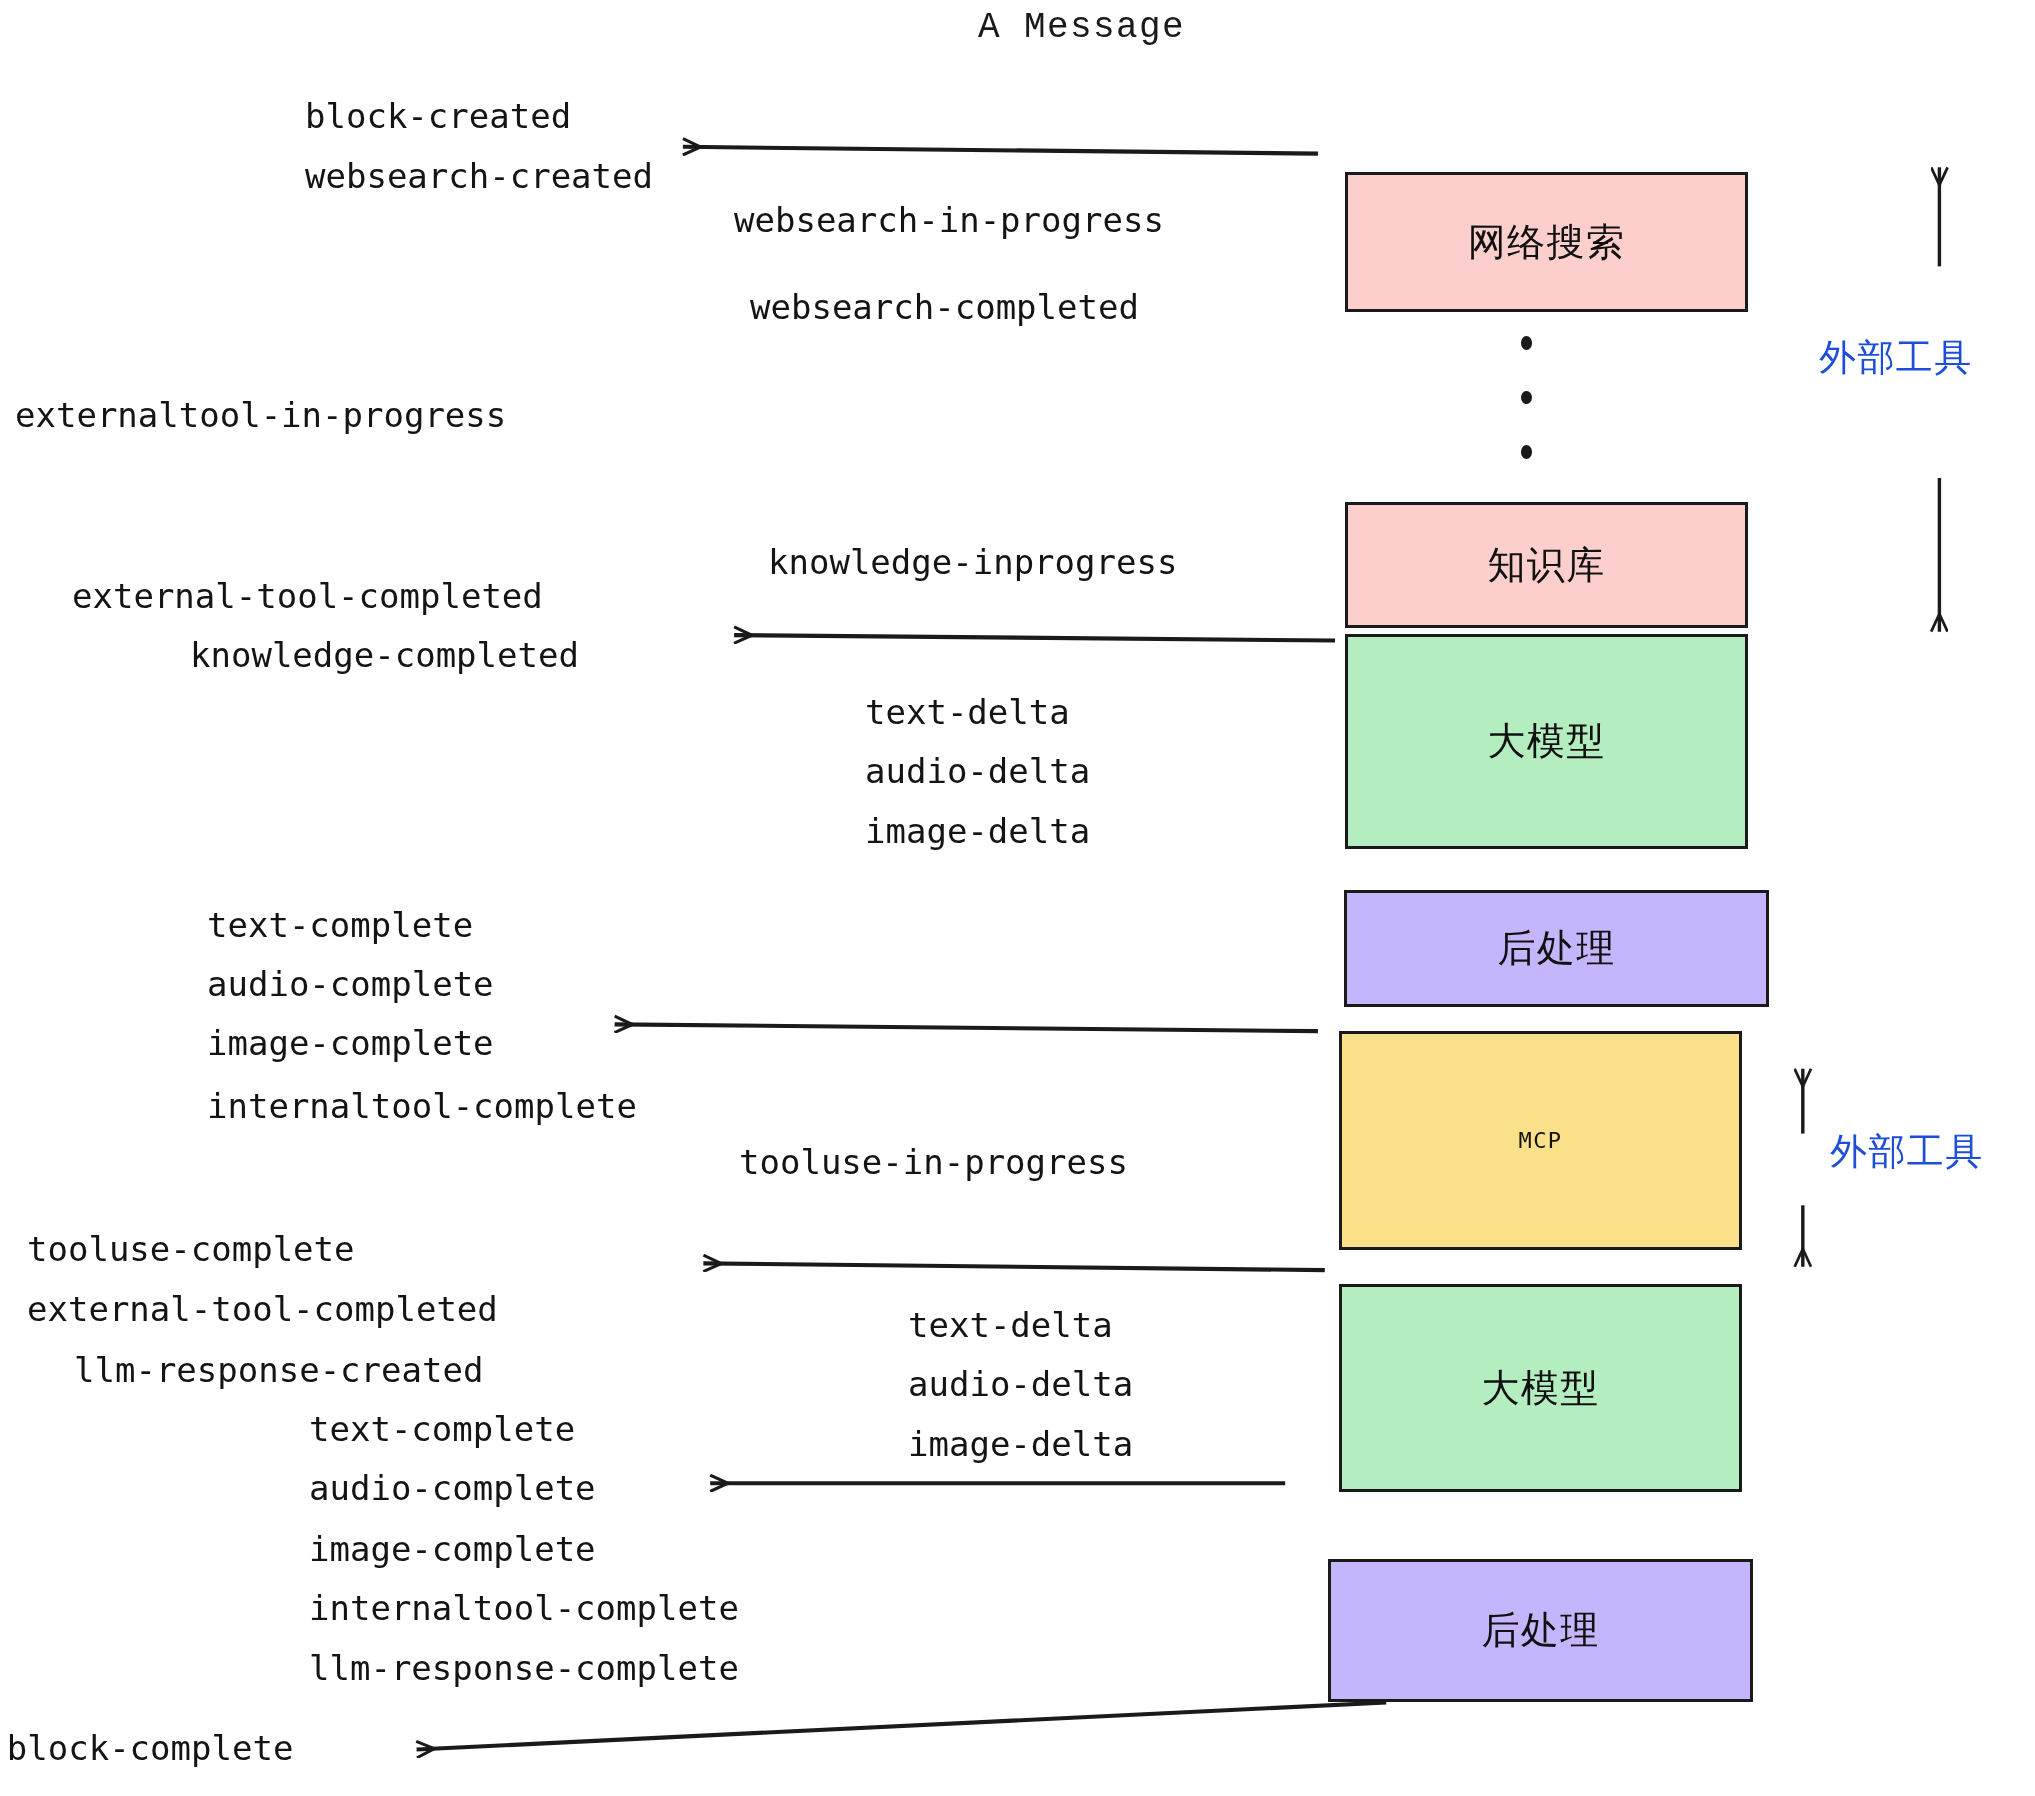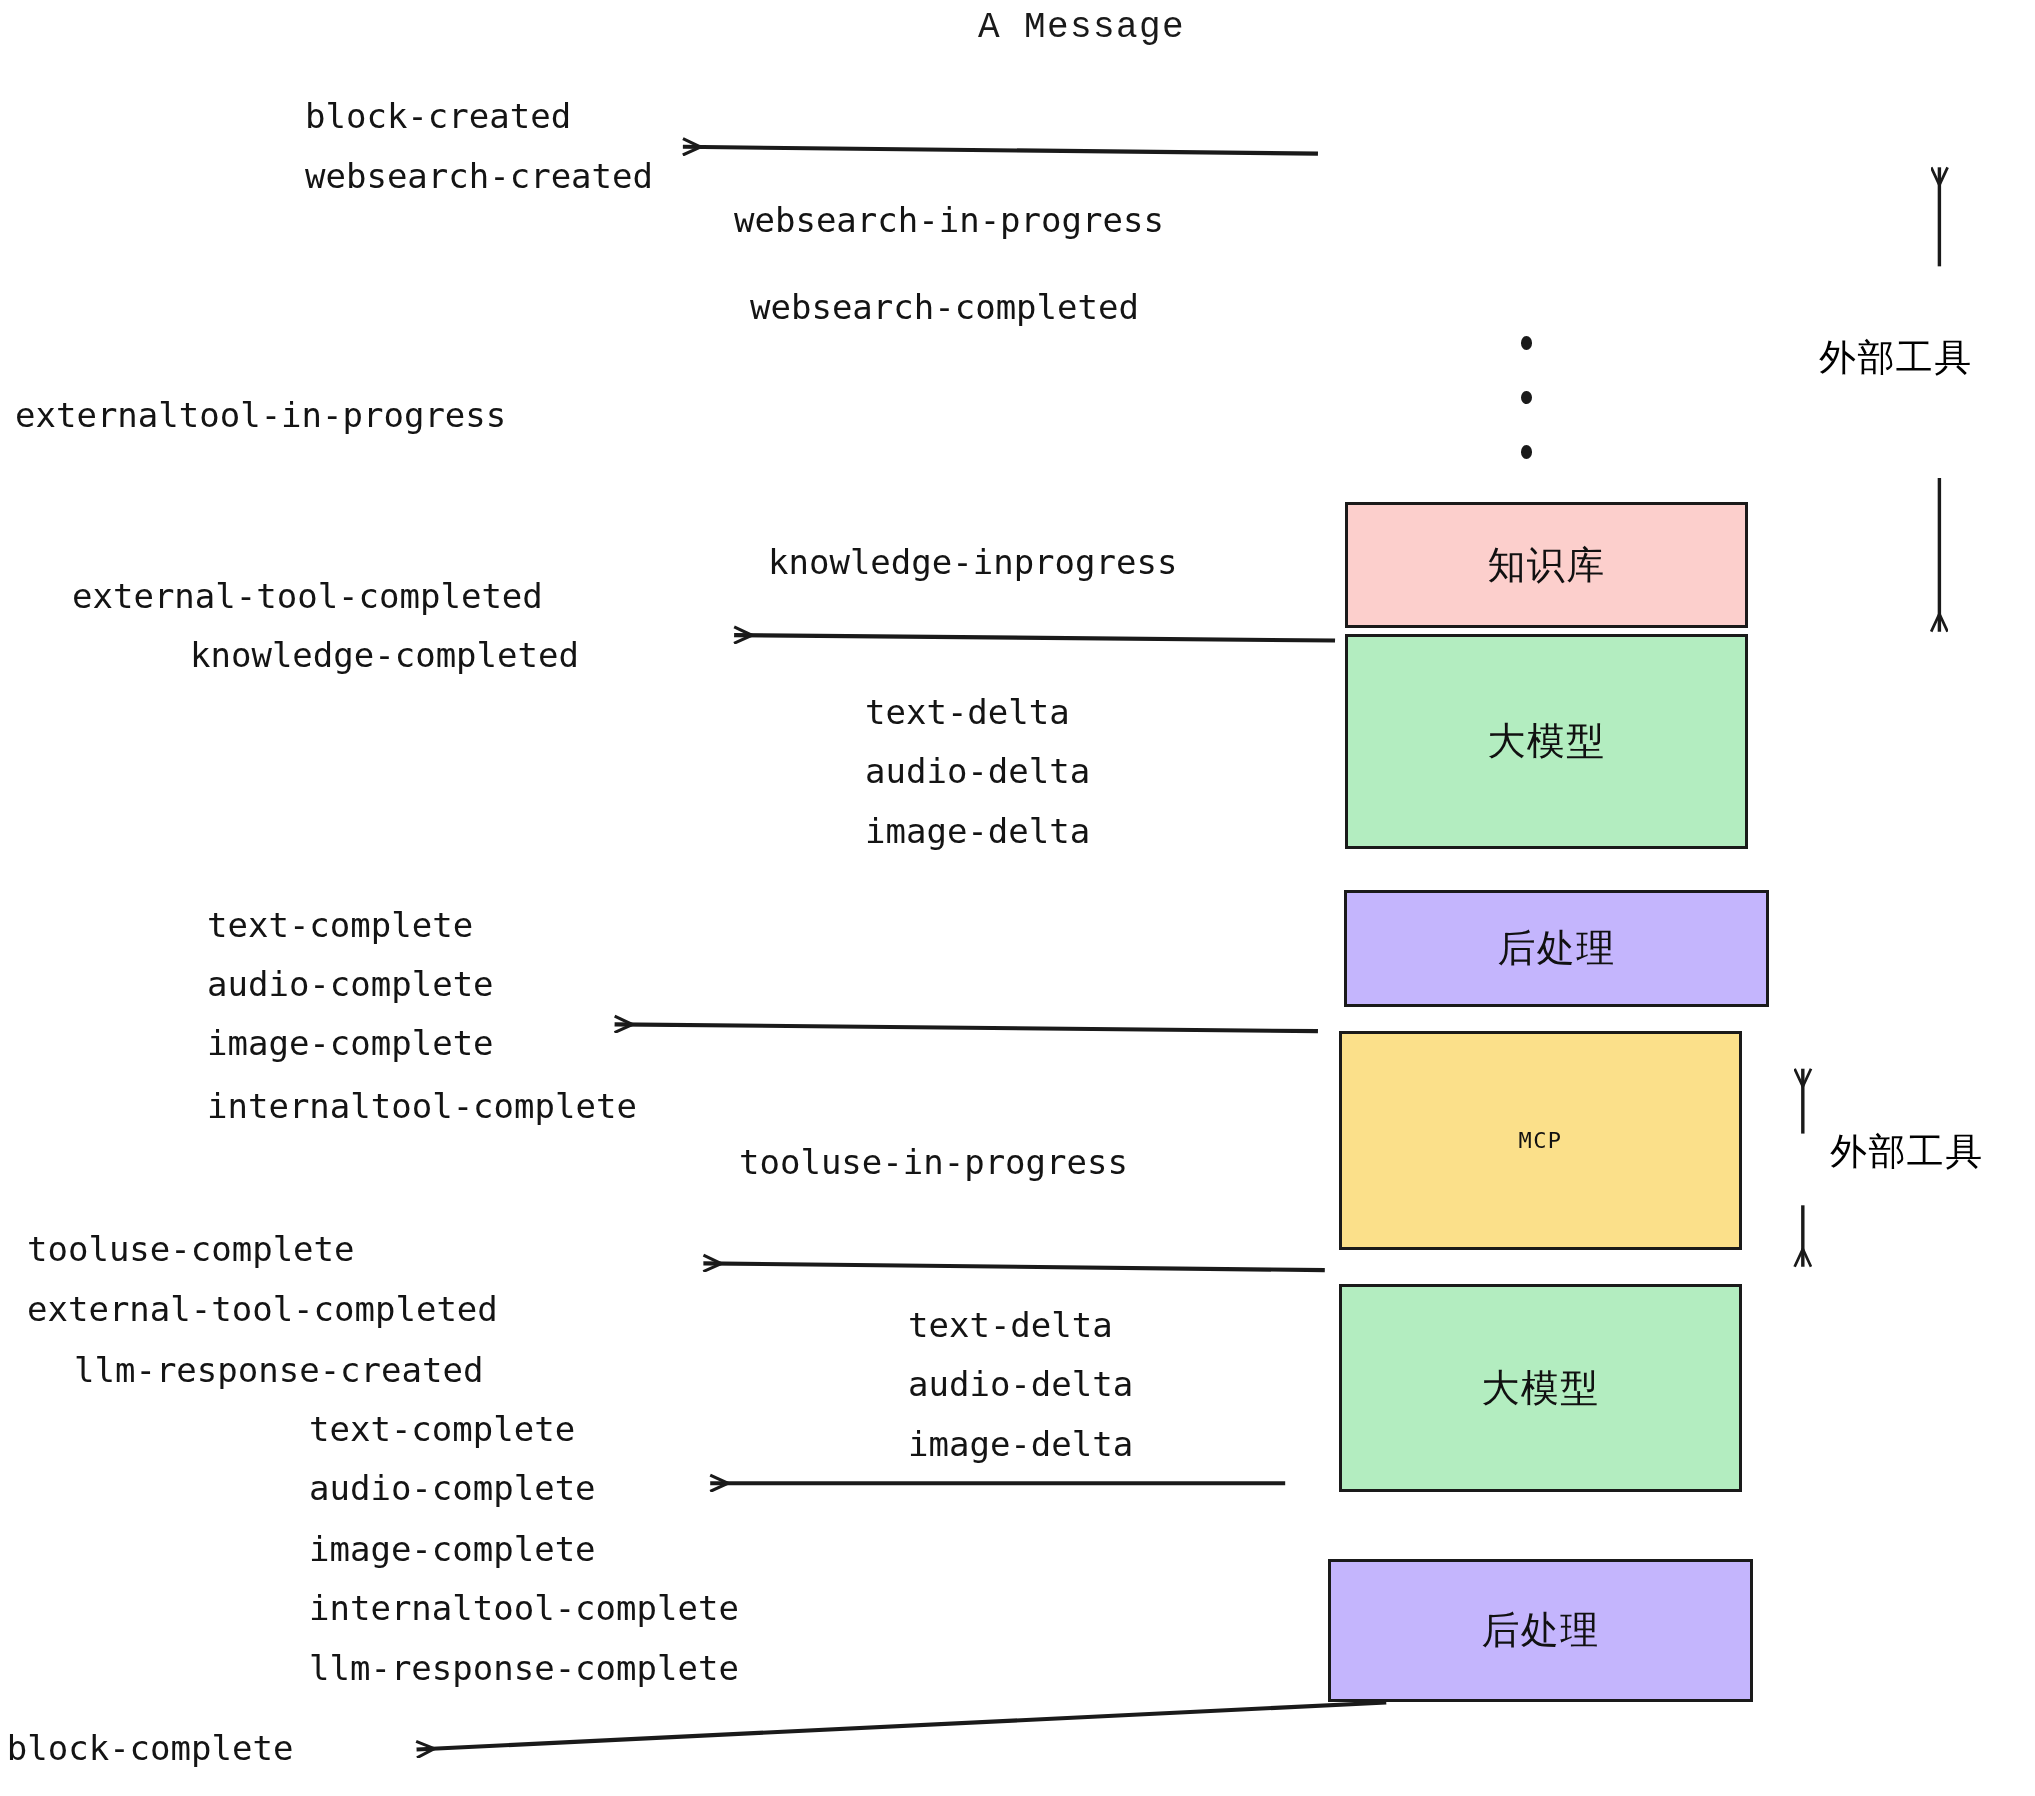--- a/index.html
+++ b/index.html
@@ -50,21 +50,21 @@
     font-size: 22px;
   }
   .box-pink   { background: #fccfcc; }
   .box-green  { background: #b3edc0; }
   .box-yellow { background: #fbe08a; }
   .box-white  { background: #c4b5fd; }
   .side-label {
     position: absolute;
     font-family: "DejaVu Sans", sans-serif;
     font-size: 37px;
-    color: #000000;
+    color: #1d4ed8;
     white-space: nowrap;
     letter-spacing: 1.4px;
   }
   .vdots {
     position: absolute;
     display: flex;
     flex-direction: column;
     align-items: center;
     justify-content: space-between;
   }
@@ -170,20 +170,21 @@
   <div class="evt" style="left:908px; top:1424px;">image-delta</div>
 
   <div class="evt" style="left:309px; top:1409px;">text-complete</div>
   <div class="evt" style="left:309px; top:1468px;">audio-complete</div>
   <div class="evt" style="left:309px; top:1529px;">image-complete</div>
   <div class="evt" style="left:309px; top:1588px;">internaltool-complete</div>
   <div class="evt" style="left:309px; top:1648px;">llm-response-complete</div>
 
   <div class="evt" style="left:6.8px; top:1728px;">block-complete</div>
 
+  <div class="box box-pink" style="left:1345px; top:172px; width:403px; height:140px;">网络搜索</div>
 
   <div class="vdots" style="left:1520px; top:336px; width:13.7px; height:123px;">
     <i></i>
       <i></i>
       <i></i>
   </div>
 
   <div class="box box-pink" style="left:1345px; top:502px; width:403px; height:126px;">知识库</div>
 
   <div class="box box-green" style="left:1345px; top:634px; width:403px; height:215px;">大模型</div>

